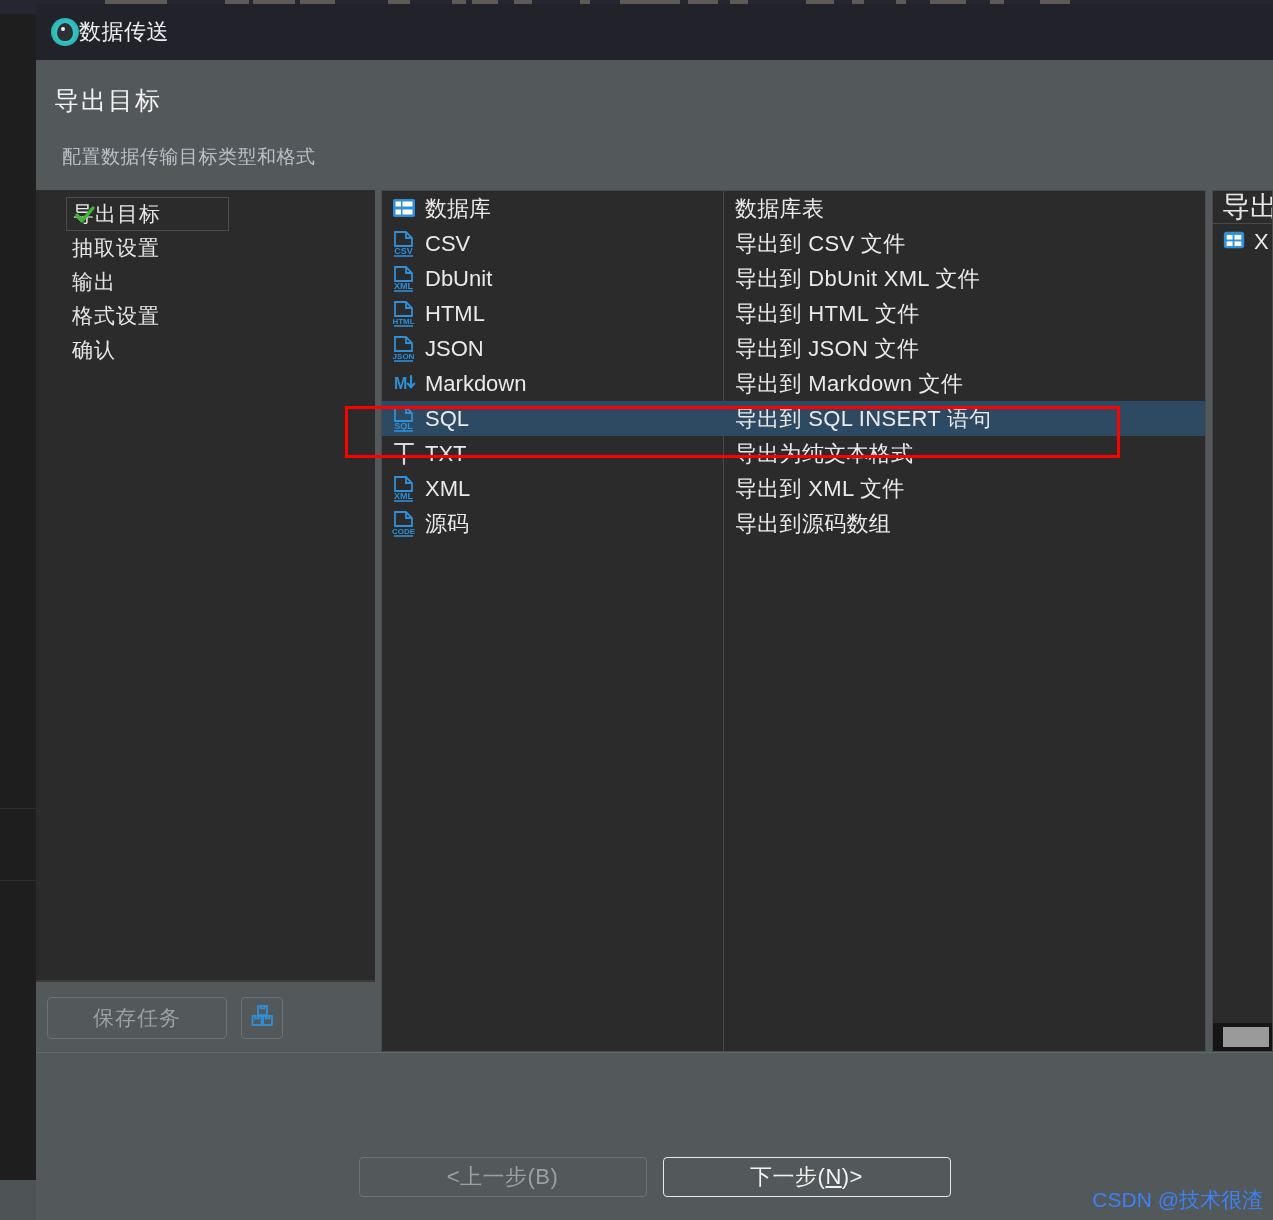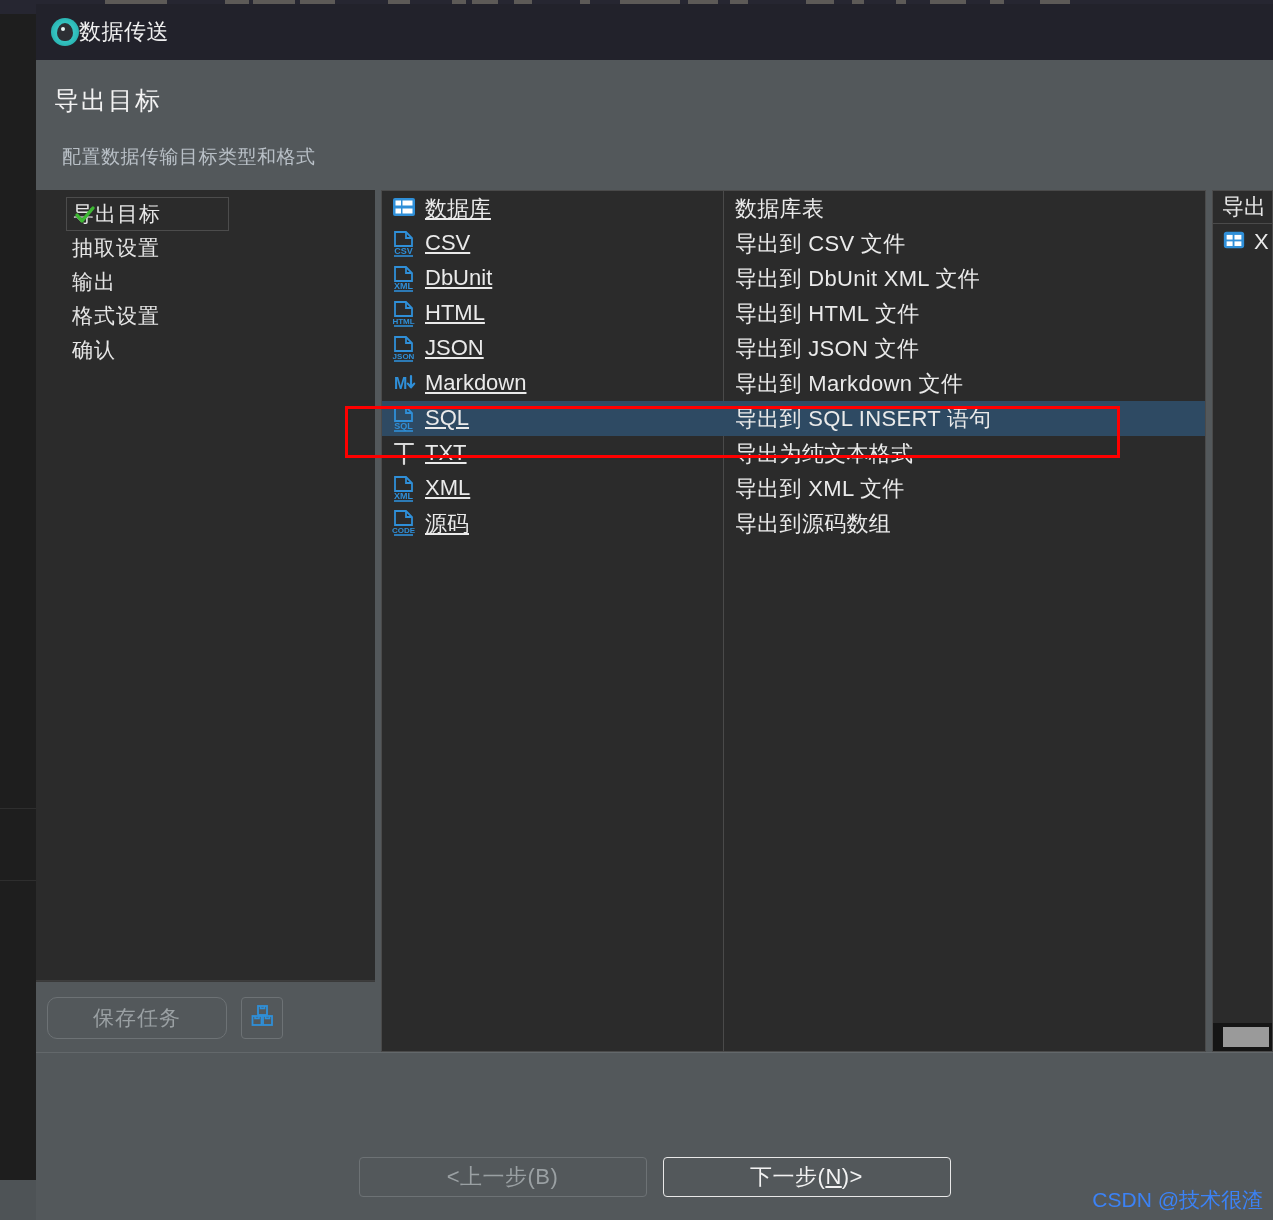--- a/index.html
+++ b/index.html
@@ -93,21 +93,21 @@
   .nav-check {
     position: absolute; left: 7px; top: 6px; width: 22px; height: 22px;
   }
   .nav-label { letter-spacing: 1px; }
 
   .nav-footer {
     flex: 0 0 72px; display: flex; align-items: center; gap: 14px;
     padding-left: 11px; background: #53585b;
   }
   .btn-save {
-    width: 180px; height: 42px; border: 1px solid #6d7275; border-radius: 10px;
+    width: 180px; height: 42px; border: 1px solid #6d7275; border-radius: 5px;
     color: #9aa0a3; font-size: 21px; display: flex; align-items: center; justify-content: center;
     background: transparent; letter-spacing: 1px;
   }
   .btn-iconbox {
     width: 42px; height: 42px; border: 1px solid #6d7275; border-radius: 4px;
     display: flex; align-items: center; justify-content: center; background: transparent;
   }
 
   .sash { width: 6px; flex: 0 0 6px; background: #53585b; }
 
@@ -118,33 +118,33 @@
   }
   .list-col-divider {
     position: absolute; left: 341px; top: 0; bottom: 0; width: 1px; background: #4a4a4a;
   }
   .row {
     height: 35px; display: flex; align-items: center; position: relative;
     color: #eaeaea; font-size: 22px;
   }
   .row.selected { background: #2e4a63; }
   .row .cell-name {
-    width: 341px; flex: 0 0 341px; display: flex; gap: 8px; padding-left: 9px; text-decoration: underline;
+    width: 341px; flex: 0 0 341px; display: flex; align-items: center; gap: 8px; padding-left: 9px;
   }
   .row .cell-desc { padding-left: 12px; letter-spacing: .3px; }
   .ficon { width: 26px; height: 28px; flex: 0 0 26px; }
 
   
   .right-sash { width: 6px; flex: 0 0 6px; background: #53585b; }
   .right-panel {
     width: 61px; flex: 0 0 61px; background: #2b2b2b;
     border: 1px solid #4a4a4a; position: relative; overflow: hidden;
   }
   .rp-header {
-    height: 33px; color: #e6e6e6; font-size: 22px; padding-left: 9px;
+    height: 33px; color: #e6e6e6; font-size: 28px; padding-left: 9px;
     border-bottom: 1px solid #4a4a4a; display: flex; align-items: center; overflow: hidden; white-space: nowrap;
   }
   .rp-row {
     height: 35px; display: flex; align-items: center; gap: 6px; padding-left: 9px;
     color: #eaeaea; font-size: 22px; white-space: nowrap; overflow: hidden;
   }
   .rp-foot {
     position: absolute; left: 0; right: 0; bottom: 0; height: 28px; background: #151515;
   }
   .rp-foot .thumb { position: absolute; left: 10px; top: 4px; width: 46px; height: 20px; background: #9a9a9a; }

